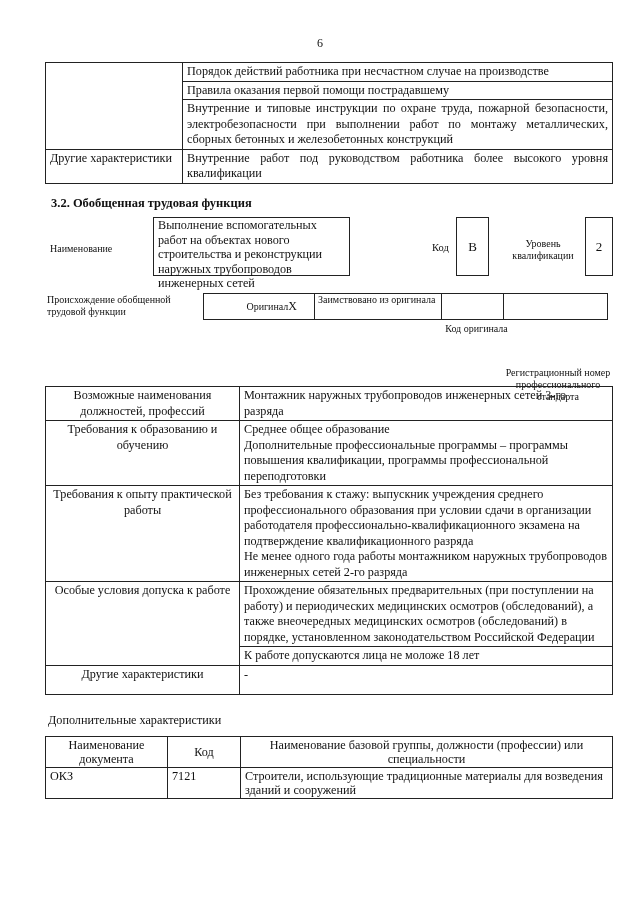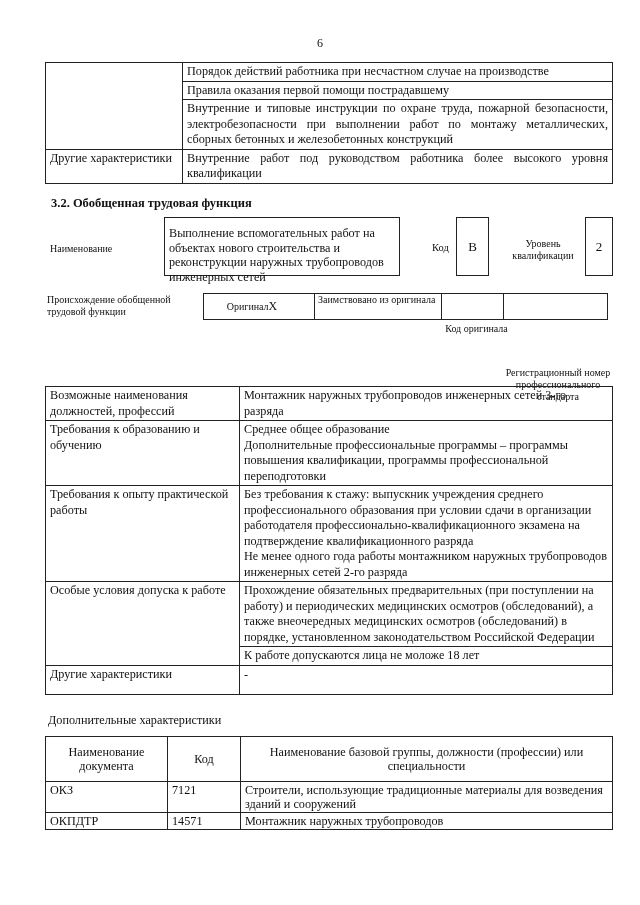--- a/index.html
+++ b/index.html
@@ -8,45 +8,45 @@
   .abs { position:absolute; }
   .page-num { left:0; width:640px; top:36px; text-align:center; font-size:12px; }
   table { border-collapse:collapse; }
   td { border:1px solid #222; vertical-align:top; padding:1px 4px; font-size:12.2px; line-height:15.5px; }
   .t1 { left:45px; top:62px; width:568px; }
   .t1 td.c1 { width:128px; }
   .justify { text-align:justify; }
   .sec-title { left:51px; top:196px; font-weight:bold; font-size:12.5px;text-align:center; }
   .lbl-small { font-size:10px; line-height:12px; }
   .name-lbl { left:50px; top:243px; }
-  .name-box { left:164px; top:217px; width:236px; height:59px; border:1px solid #222;
-              font-size:12.2px; line-height:14.5px; padding:8px 4px; box-sizing:border-box; }
+  .name-box { left:153px; top:217px; width:197px; height:59px; border:1px solid #222;
+              font-size:12.2px; line-height:14.5px; padding:0 4px; box-sizing:border-box; }
   .kod-lbl { left:432px; top:242px; font-size:10.5px; }
   .kod-box { left:456px; top:217px; width:33px; height:59px; border:1px solid #222;
              display:flex; align-items:center; justify-content:center; font-size:13px; box-sizing:border-box; }
   .lvl-lbl { left:503px; top:238px; width:80px; text-align:center; }
   .lvl-box { left:585px; top:217px; width:28px; height:59px; border:1px solid #222;
              display:flex; align-items:center; justify-content:center; font-size:13px; box-sizing:border-box; }
   .orig-lbl { left:47px; top:294px; width:160px; }
   .t2 { left:203px; top:293px; }
   .t2 td { height:25px; padding:0 3px; font-size:10px; line-height:11px; vertical-align:middle; }
   .t2 td.orig { width:104px; }
   .t2 td.borr { width:120px; vertical-align:top; }
   .t2 td.code { width:55px; }
   .t2 td.reg { width:97px; }
-  .orig-inner { display:flex; justify-content:center; }
+  .orig-inner { display:flex; justify-content:flex-end; }
   .orig-x { font-size:12px; padding-right:14px; }
   .code-cap { left:444px; top:323px; width:65px; text-align:center; }
   .reg-cap { left:505px; top:323px; width:106px; text-align:center;margin-top:44px; }
   .t3 { left:45px; top:386px; width:568px; }
-  .t3 td.c1 { width:185px; }
+  .t3 td.c1 { width:185px;text-align:center; }
   .add-title { left:48px; top:713px; font-size:12.2px; }
   .t4 { left:45px; top:736px; width:568px; }
   .t4 td { line-height:14px; }
-  .t4 th { border:1px solid #222; font-weight:normal; font-size:12.2px; line-height:14px; padding:8px 4px; vertical-align:middle; }
+  .t4 th { border:1px solid #222; font-weight:normal; font-size:12.2px; line-height:14px; padding:1px 4px; vertical-align:middle; }
   .t4 .c1 { width:113px; }
   .t4 .c2 { width:64px; }
 </style>
 </head>
 <body>
 
 <div class="abs page-num">6</div>
 
 <table class="abs t1">
   <tbody>
@@ -134,19 +134,14 @@
       <tr>
     <th class="c1">Наименование документа</th>
     <th class="c2">Код</th>
     <th>Наименование базовой группы, должности (профессии) или специальности</th>
   </tr>
   <tr>
     <td class="c1">ОКЗ</td>
     <td class="c2">7121</td>
     <td>Строители, использующие традиционные материалы для возведения зданий и сооружений</td>
   </tr>
-  <tr>
-    <td class="c1">ОКПДТР</td>
-    <td class="c2">14571</td>
-    <td>Монтажник наружных трубопроводов</td>
-  </tr>
 </tbody>
   </table>
 
 </body></html>

